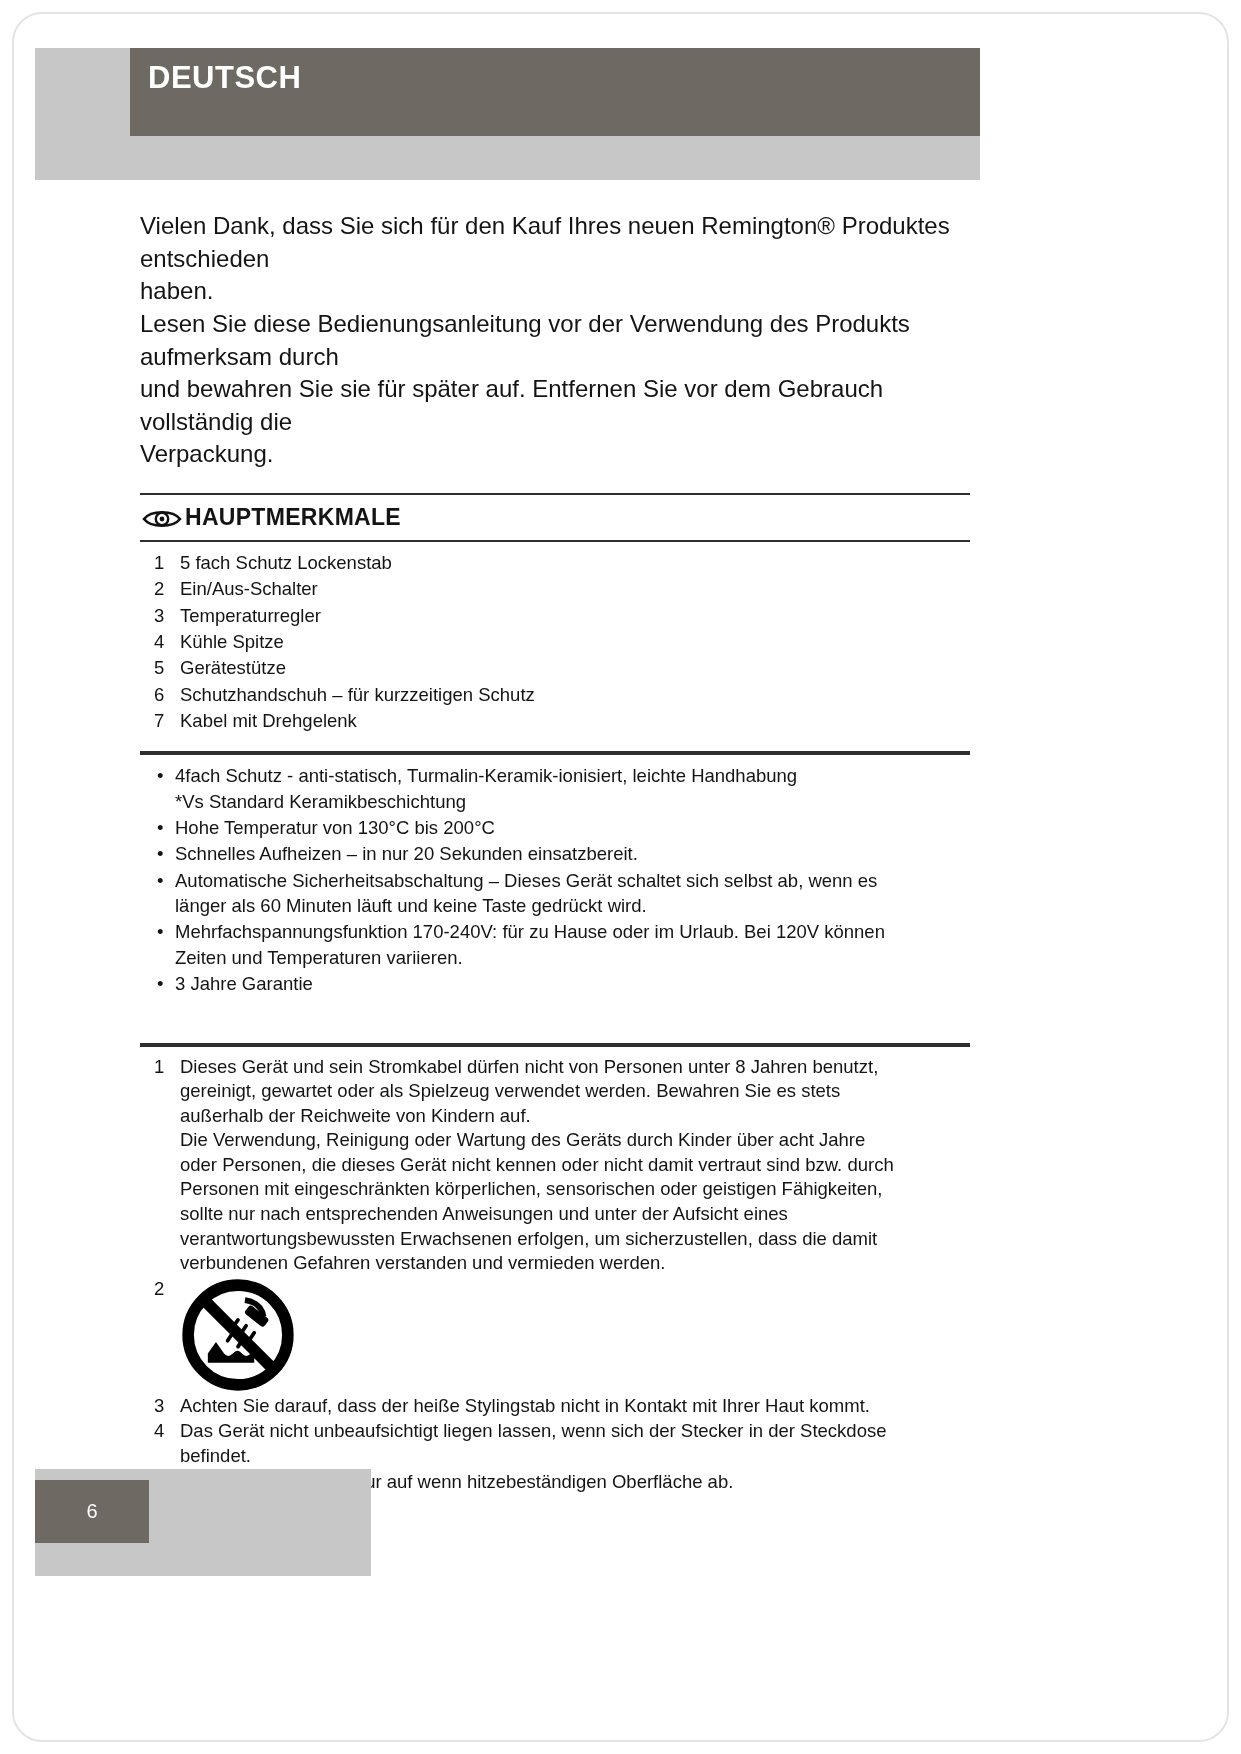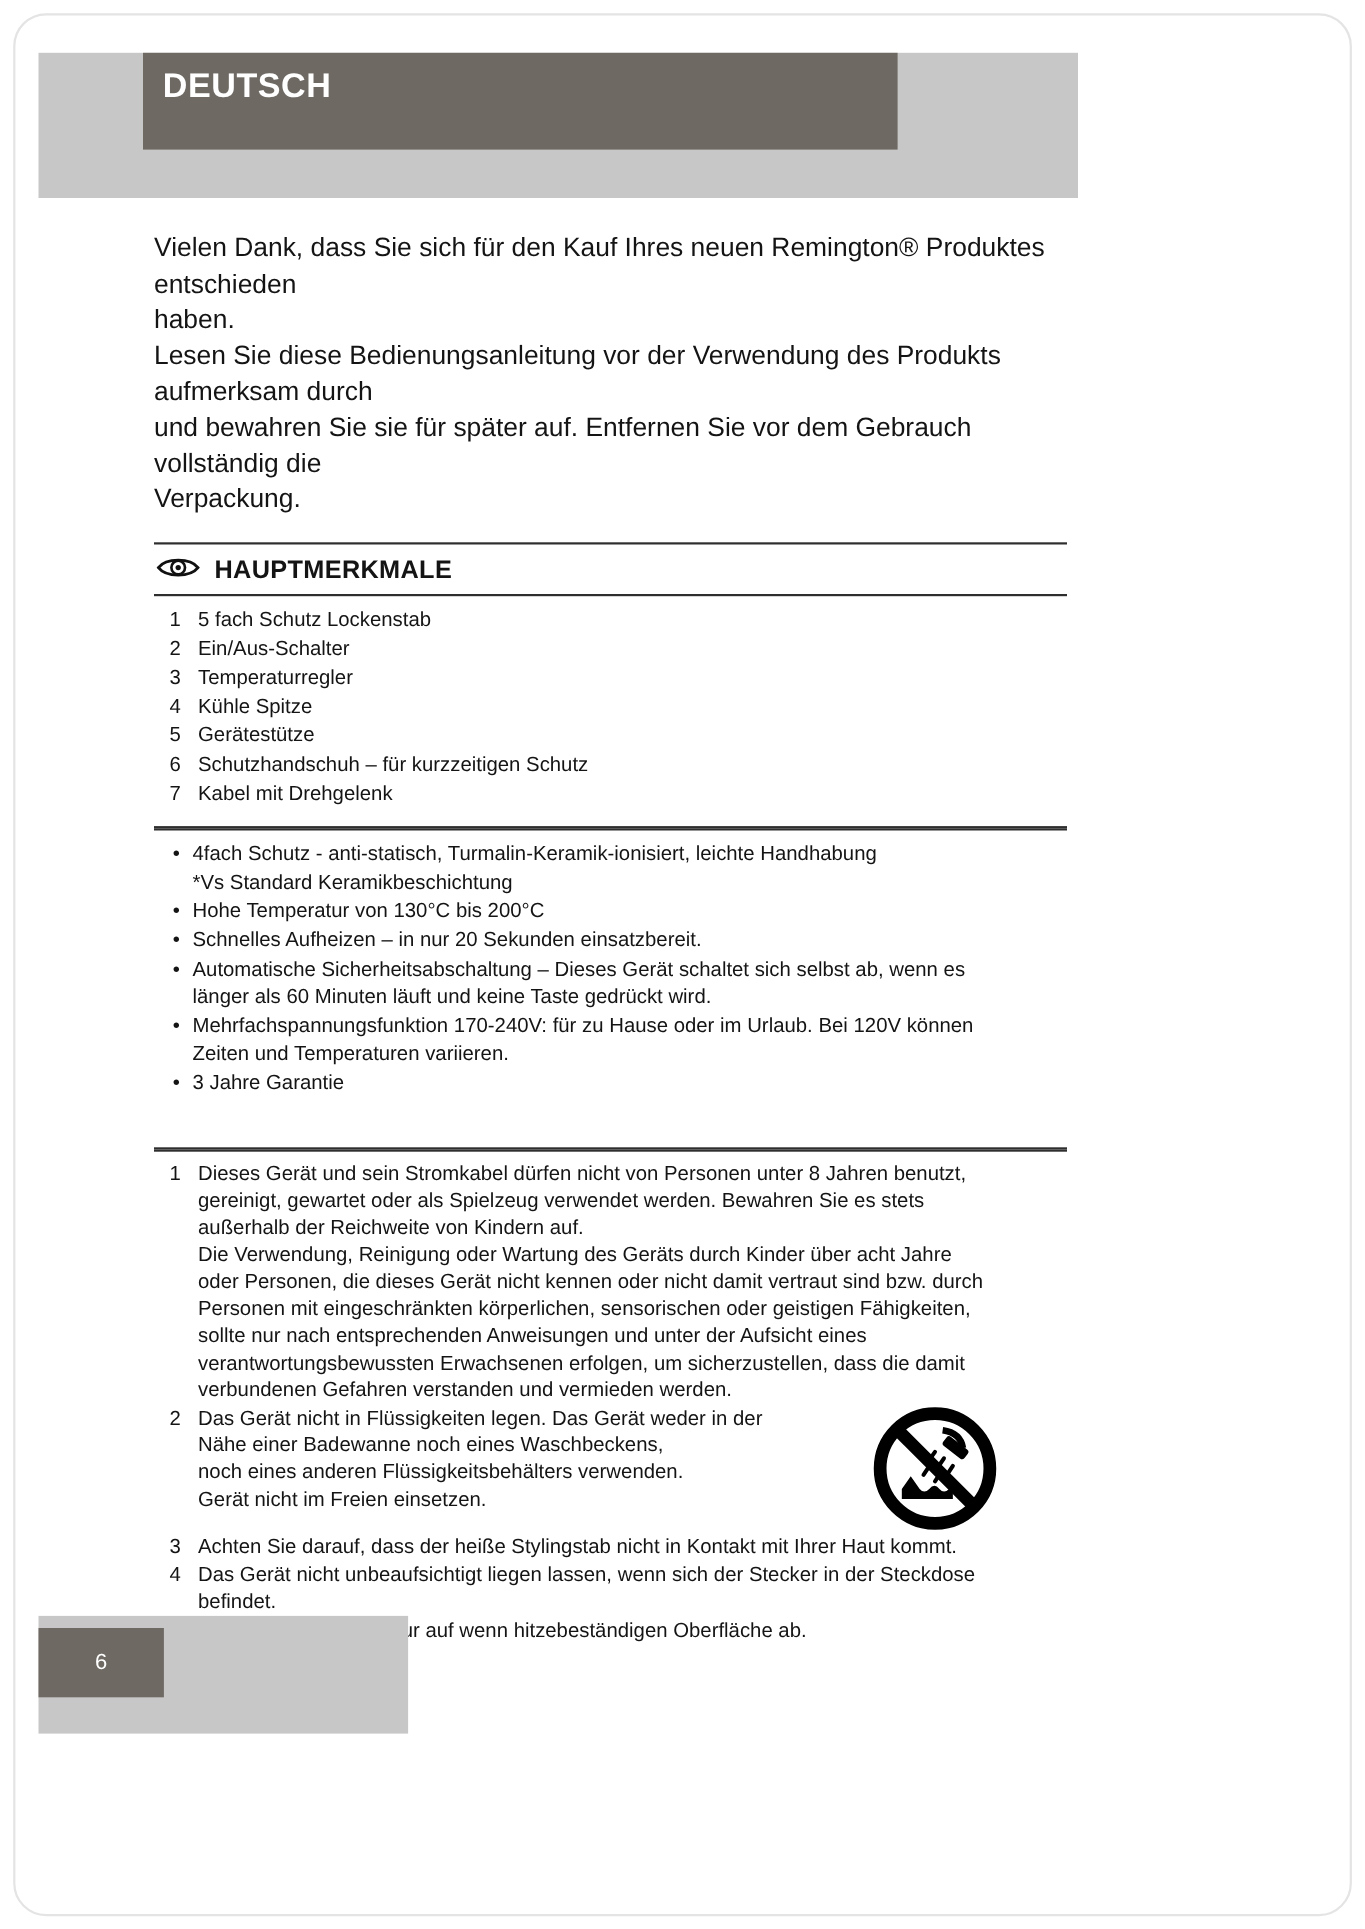--- a/index.html
+++ b/index.html
@@ -3,27 +3,27 @@
 <meta charset="utf-8">
 <style>
   html,body{margin:0;padding:0;}
   body{
     width:1241px;height:1754px;position:relative;background:#ffffff;
     font-family:"Liberation Sans","DejaVu Sans",sans-serif;color:var(--text,#111);
     overflow:hidden;
   }
   .page-frame{position:absolute;inset:12px;border:2px solid #e4e4e4;border-radius:30px;pointer-events:none;}
   .band-light{position:absolute;left:35px;top:48px;width:945px;height:132px;background:var(--band-light,#c7c7c7);}
-  .band-dark{position:absolute;left:130px;top:48px;width:686px;height:88px;background:var(--band-dark,#6e6963);}
+  .band-dark{position:absolute;left:130px;top:48px;width:850px;height:88px;background:var(--band-dark,#6e6963);}
   .lang-title{color:#fff;font-size:31px;font-weight:bold;padding:12px 0 0 18px;letter-spacing:.5px;}
   .content{position:absolute;left:140px;top:210px;width:830px;}
   .pre{white-space:pre-line;}
   .intro{font-size:24px;line-height:1.36;margin:0 0 22px 0;}
   .rule{border-top:2px solid #2e2e2e;height:0;}
-  .sec-head{display:flex;align-items:flex-start;gap:13px;padding:9px 2px;}
+  .sec-head{display:flex;align-items:flex-end;gap:3px;padding:9px 2px;}
   .sec-head h2{margin:0;font-size:23px;font-weight:bold;letter-spacing:.3px;}
   .icon{display:inline-flex;align-items:center;}
   .list{list-style:none;margin:8px 0 16px 0;padding:0;font-size:18.5px;line-height:1.37;}
   .row{display:grid;grid-template-columns:26px 1fr;padding-left:14px;margin:1px 0;}
   .bul{grid-template-columns:18px 1fr;padding-left:17px;}
   .features-list{margin-bottom:18px;}
   .product-list{margin-bottom:46px;}
   .safety-list{line-height:1.33;margin-bottom:0;}
   .row-icon{grid-template-columns:26px 1fr auto;}
   .prohibit{margin:0 62px 0 0;}
@@ -139,24 +139,20 @@
 außerhalb der Reichweite von Kindern auf.
 Die Verwendung, Reinigung oder Wartung des Geräts durch Kinder über acht Jahre
 oder Personen, die dieses Gerät nicht kennen oder nicht damit vertraut sind bzw. durch
 Personen mit eingeschränkten körperlichen, sensorischen oder geistigen Fähigkeiten,
 sollte nur nach entsprechenden Anweisungen und unter der Aufsicht eines
 verantwortungsbewussten Erwachsenen erfolgen, um sicherzustellen, dass die damit
 verbundenen Gefahren verstanden und vermieden werden.</span>
         </li>
       <li class="row row-icon">
         <span class="num">2</span>
-        <span class="txt pre">Das Gerät nicht in Flüssigkeiten legen. Das Gerät weder in der
-Nähe einer Badewanne noch eines Waschbeckens,
-noch eines anderen Flüssigkeitsbehälters verwenden.
-Gerät nicht im Freien einsetzen.</span>
         <span class="icon prohibit">
           <svg width="116" height="116" viewBox="0 0 100 100">
             <path d="M56 20 q14 2 16 14" fill="none" stroke="#000" stroke-width="5"></path>
             <g transform="rotate(38 66 33)">
               <rect x="56" y="29" width="21" height="9" rx="2.5" fill="#000"></rect>
             </g>
             <g stroke="#000" stroke-width="3.2" stroke-linecap="round">
               <line x1="57" y1="42" x2="53" y2="48"></line>
               <line x1="50" y1="37" x2="45" y2="44"></line>
               <line x1="64" y1="48" x2="60" y2="54"></line>

